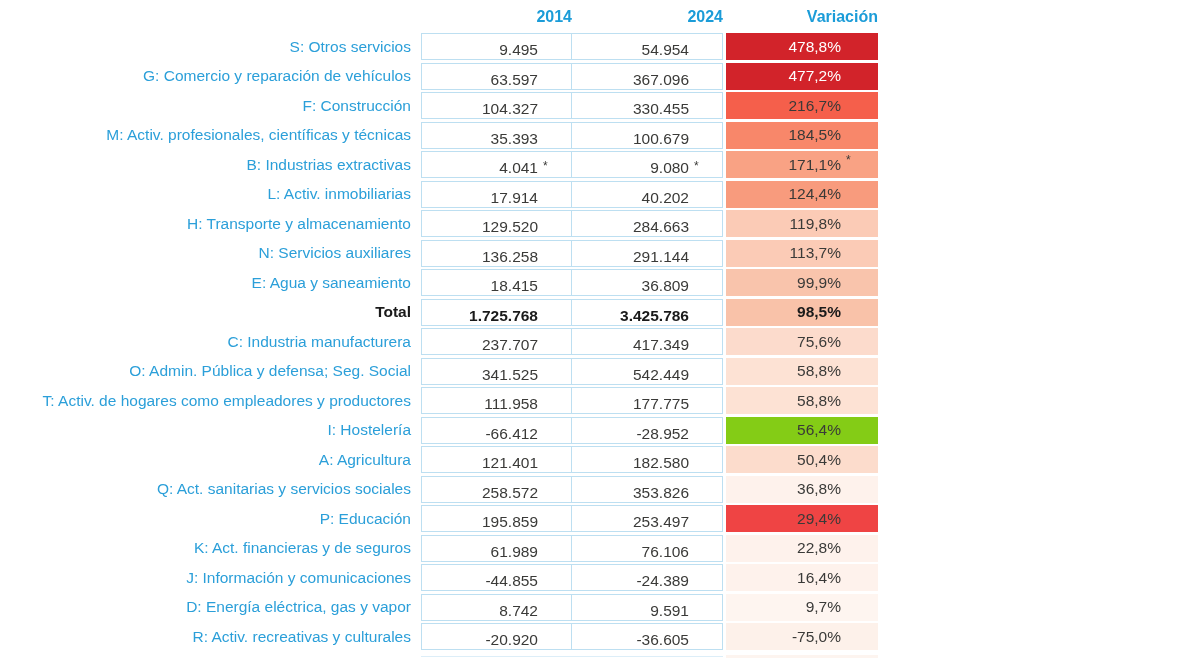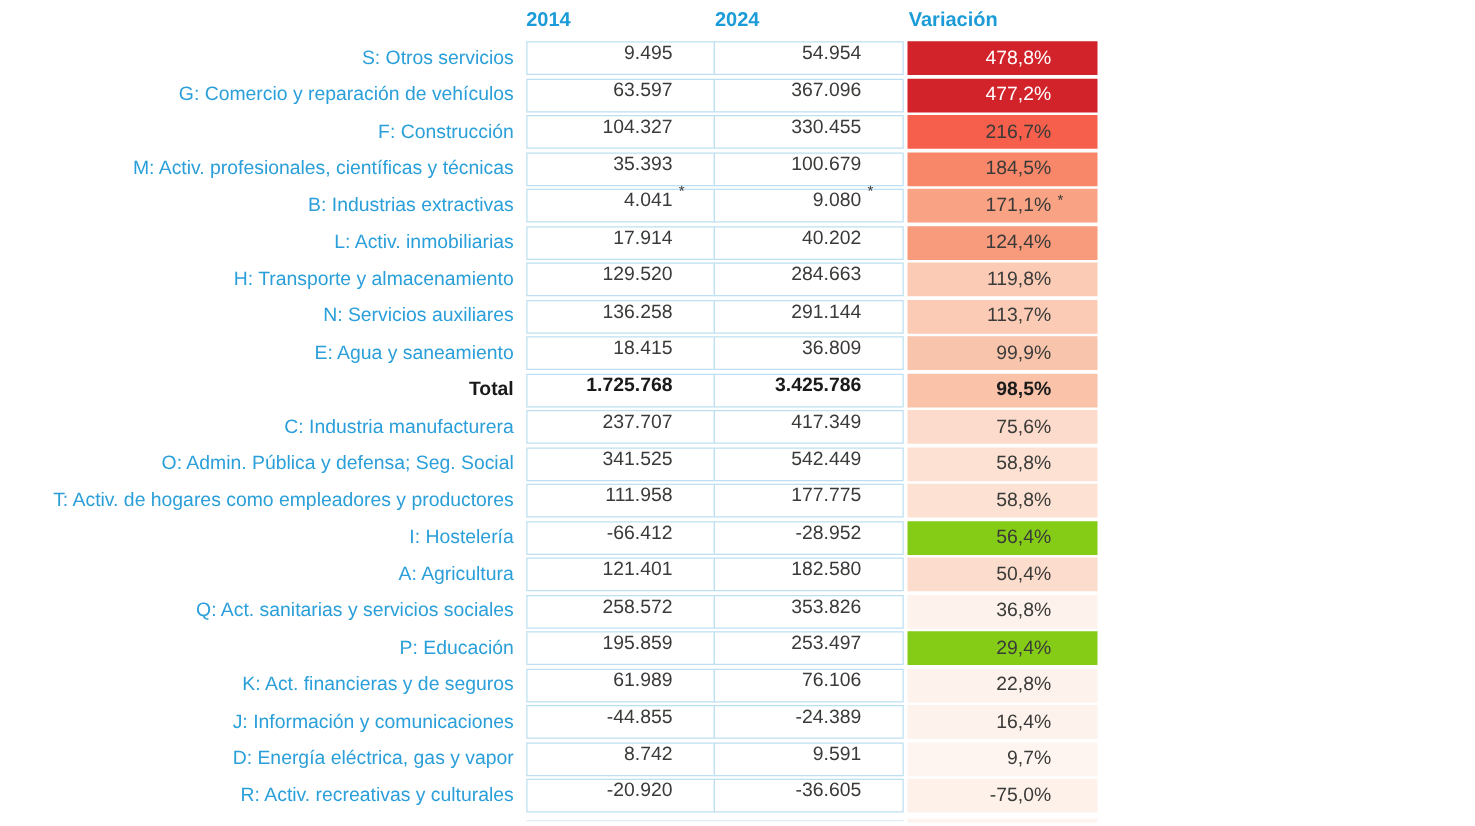--- a/index.html
+++ b/index.html
@@ -5,35 +5,35 @@
   html,body{margin:0;padding:0;background:#ffffff;}
   body{
     width:1180px;height:661px;overflow:hidden;position:relative;
     font-family:"Liberation Sans","DejaVu Sans",sans-serif;
     -webkit-font-smoothing:antialiased;
   }
   .table{position:absolute;left:0;top:0;width:1180px;}
   
   .header-row{display:flex;height:33px;align-items:center;}
   .h-spacer{width:421px;}
-  .h-cell{box-sizing:border-box;text-align:left;font-weight:bold;font-size:16px;color:#1b9cd8;}
+  .h-cell{box-sizing:border-box;text-align:right;font-weight:bold;font-size:16px;color:#1b9cd8;}
   .h-2014{width:151px;}
   .h-2024{width:151px;}
   .h-gap{width:4px;}
   .h-var{width:151px;}
   
   .row{display:flex;height:27px;margin-bottom:2.5px;align-items:stretch;}
   .cell-label{
     width:411px;display:flex;align-items:center;justify-content:flex-end;
     color:#2b9fd9;font-size:15.5px;white-space:nowrap;
   }
   .gap1{width:10px;}
   .cell-num{
     box-sizing:border-box;background:#ffffff;border:1px solid #bddff1;
-    display:flex;align-items:flex-start;justify-content:flex-end;
+    display:flex;align-items:flex-end;justify-content:flex-end;
     padding-right:33px;font-size:15.5px;color:#3a3a38;position:relative;
   }
   .cell-n1{width:151px;}
   .cell-n2{width:152px;margin-left:-1px;}
   .gap2{width:3px;}
   .cell-var{
     box-sizing:border-box;width:152px;
     display:flex;align-items:center;justify-content:flex-end;
     padding-right:37px;font-size:15.5px;color:#3a3a38;
   }
@@ -305,21 +305,21 @@
   <div class="row">
     <div class="cell-label">P: Educación</div>
     <div class="gap1"></div>
     <div class="cell-num cell-n1">
       <span class="val">195.859</span>
     </div>
     <div class="cell-num cell-n2">
       <span class="val">253.497</span>
     </div>
     <div class="gap2"></div>
-    <div class="cell-var" style="background: #84cc16; color: rgb(58, 58, 56);">
+    <div class="cell-var" style="background: #ef4444; color: rgb(58, 58, 56);">
       <span class="val">29,4%</span>
     </div>
   </div>
 
   <div class="row">
     <div class="cell-label">K: Act. financieras y de seguros</div>
     <div class="gap1"></div>
     <div class="cell-num cell-n1">
       <span class="val">61.989</span>
     </div>

